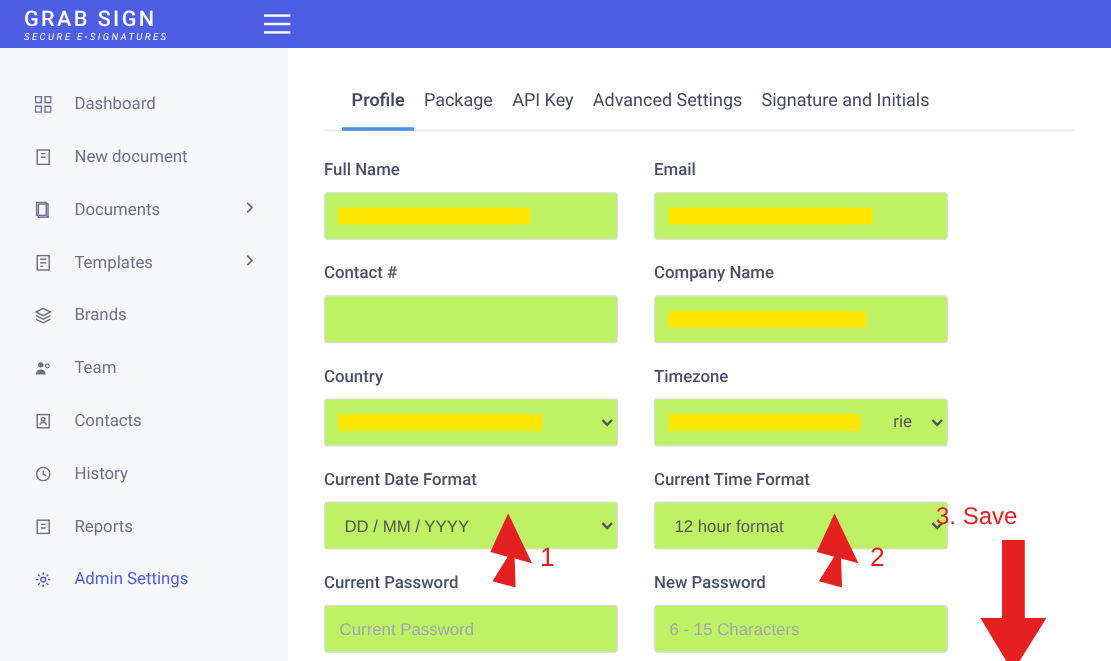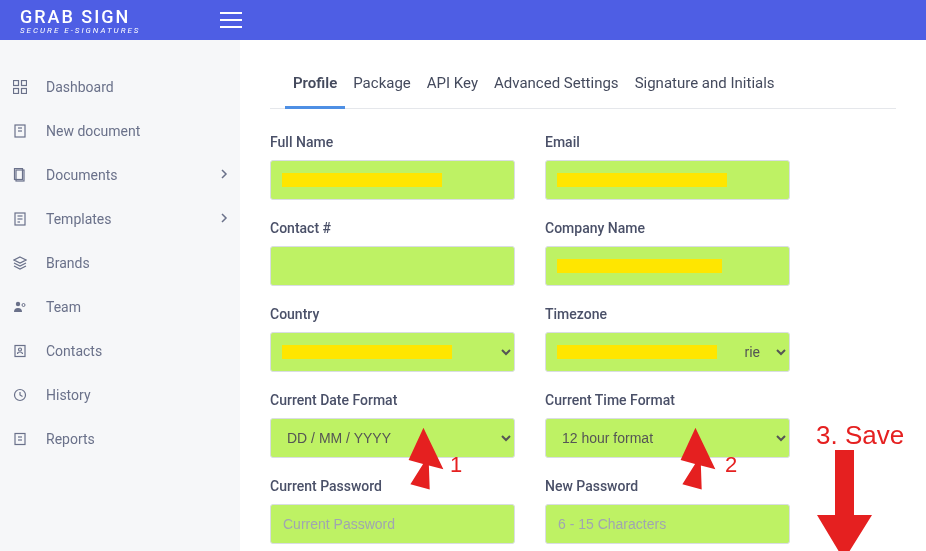--- a/index.html
+++ b/index.html
@@ -5,21 +5,21 @@
 * { box-sizing: border-box; margin: 0; padding: 0; }
 body { font-family: -apple-system, BlinkMacSystemFont, "Segoe UI", Roboto, Arial, sans-serif; font-size: 14px; color: #444a5d; background: #fff; }
 .header { background: #4e5ee4; height: 40px; display: flex; align-items: center; padding: 0 20px; }
 .logo { color: #fff; }
 .logo-main { font-size: 18px; font-weight: 500; letter-spacing: 2px; }
 .logo-sub { font-size: 8px; letter-spacing: 2px; margin-top: -1px; font-style: italic; }
 .hamburger { margin-left: 80px; cursor: pointer; }
 .hamburger div { width: 22px; height: 2px; background: #fff; margin: 5px 0; }
 .container { display: flex; height: calc(100vh - 40px); }
 .sidebar { width: 240px; background: #f6f7f9; padding: 25px 0; }
-.sidebar-item { display: flex; align-items: center; padding: 14px 12px; color: #6a718a; cursor: pointer; font-size: 14px; }
+.sidebar-item { display: flex; align-items: center; padding: 14px 28px; color: #6a718a; cursor: pointer; font-size: 14px; }
 .sidebar-item.active { color: #4e5ee4; }
 .sidebar-icon { width: 16px; height: 16px; margin-right: 18px; display: flex; align-items: center; justify-content: center; }
 .sidebar-chevron { margin-left: auto; color: #6a718a; }
 .main { flex: 1; padding: 20px 30px; position: relative; overflow: hidden; }
 .tabs { display: flex; border-bottom: 1px solid #e5e7eb; padding-left: 15px; }
 .tab { padding: 14px 8px; color: #444a5d; cursor: pointer; font-size: 15px; }
 .tab.active { color: #444a5d; font-weight: 600; border-bottom: 3px solid #4e8fe4; margin-bottom: -1px; }
 .form { display: flex; flex-wrap: wrap; gap: 20px 30px; margin-top: 25px; max-width: 560px; }
 .field { width: 245px; }
 .field label { display: block; color: #4a5068; margin-bottom: 10px; font-size: 14px; font-weight: 500; }
@@ -149,20 +149,29 @@
     <div class="sidebar-item">
       <span class="sidebar-icon">
         <svg width="14" height="14" viewBox="0 0 14 14" fill="none" stroke="#6a718a" stroke-width="1.2">
             <rect x="2" y="1.5" width="10" height="11"></rect>
             <line x1="5" y1="5" x2="9" y2="5"></line>
             <line x1="5" y1="8" x2="9" y2="8"></line>
           </svg>
       </span>
       <span>Reports</span>
     </div>
+    <div class="sidebar-item active">
+      <span class="sidebar-icon">
+        <svg width="14" height="14" viewBox="0 0 14 14" fill="none" stroke="#4e5ee4" stroke-width="1.2">
+            <circle cx="7" cy="7" r="2"></circle>
+            <path d="M7 1 L7 3 M7 11 L7 13 M1 7 L3 7 M11 7 L13 7 M2.8 2.8 L4.2 4.2 M9.8 9.8 L11.2 11.2 M11.2 2.8 L9.8 4.2 M4.2 9.8 L2.8 11.2"></path>
+          </svg>
+      </span>
+      <span>Admin Settings</span>
+    </div>
   </div>
 
   <div class="main">
     <div class="tabs">
       <div class="tab active">Profile</div>
       <div class="tab">Package</div>
       <div class="tab">API Key</div>
       <div class="tab">Advanced Settings</div>
       <div class="tab">Signature and Initials</div>
     </div>
@@ -228,18 +237,18 @@
     <svg class="arrow" style="left:155px; top:388px;" width="50" height="65" viewBox="0 0 50 65">
       <polygon points="20,0 50,35 35,35 42,58 22,58 29,35 14,35" fill="#e52020" transform="rotate(15 25 32)"></polygon>
     </svg>
     <span class="ann" style="left:210px; top:412px;">1</span>
 
     <svg class="arrow" style="left:427px; top:388px;" width="50" height="65" viewBox="0 0 50 65">
       <polygon points="20,0 50,35 35,35 42,58 22,58 29,35 14,35" fill="#e52020" transform="rotate(15 25 32)"></polygon>
     </svg>
     <span class="ann" style="left:485px; top:412px;">2</span>
 
-    <span class="ann" style="left:576px; top:380px; font-size:26px;">3. Save</span>
+    <span class="ann" style="left:540px; top:380px; font-size:20px;">3. Save</span>
     <svg class="arrow" style="left:577px; top:410px;" width="55" height="110" viewBox="0 0 55 110">
       <polygon points="18,0 37,0 37,65 55,65 27,110 0,65 18,65" fill="#e52020"></polygon>
     </svg>
   </div>
 </div>
 
 </body></html>

